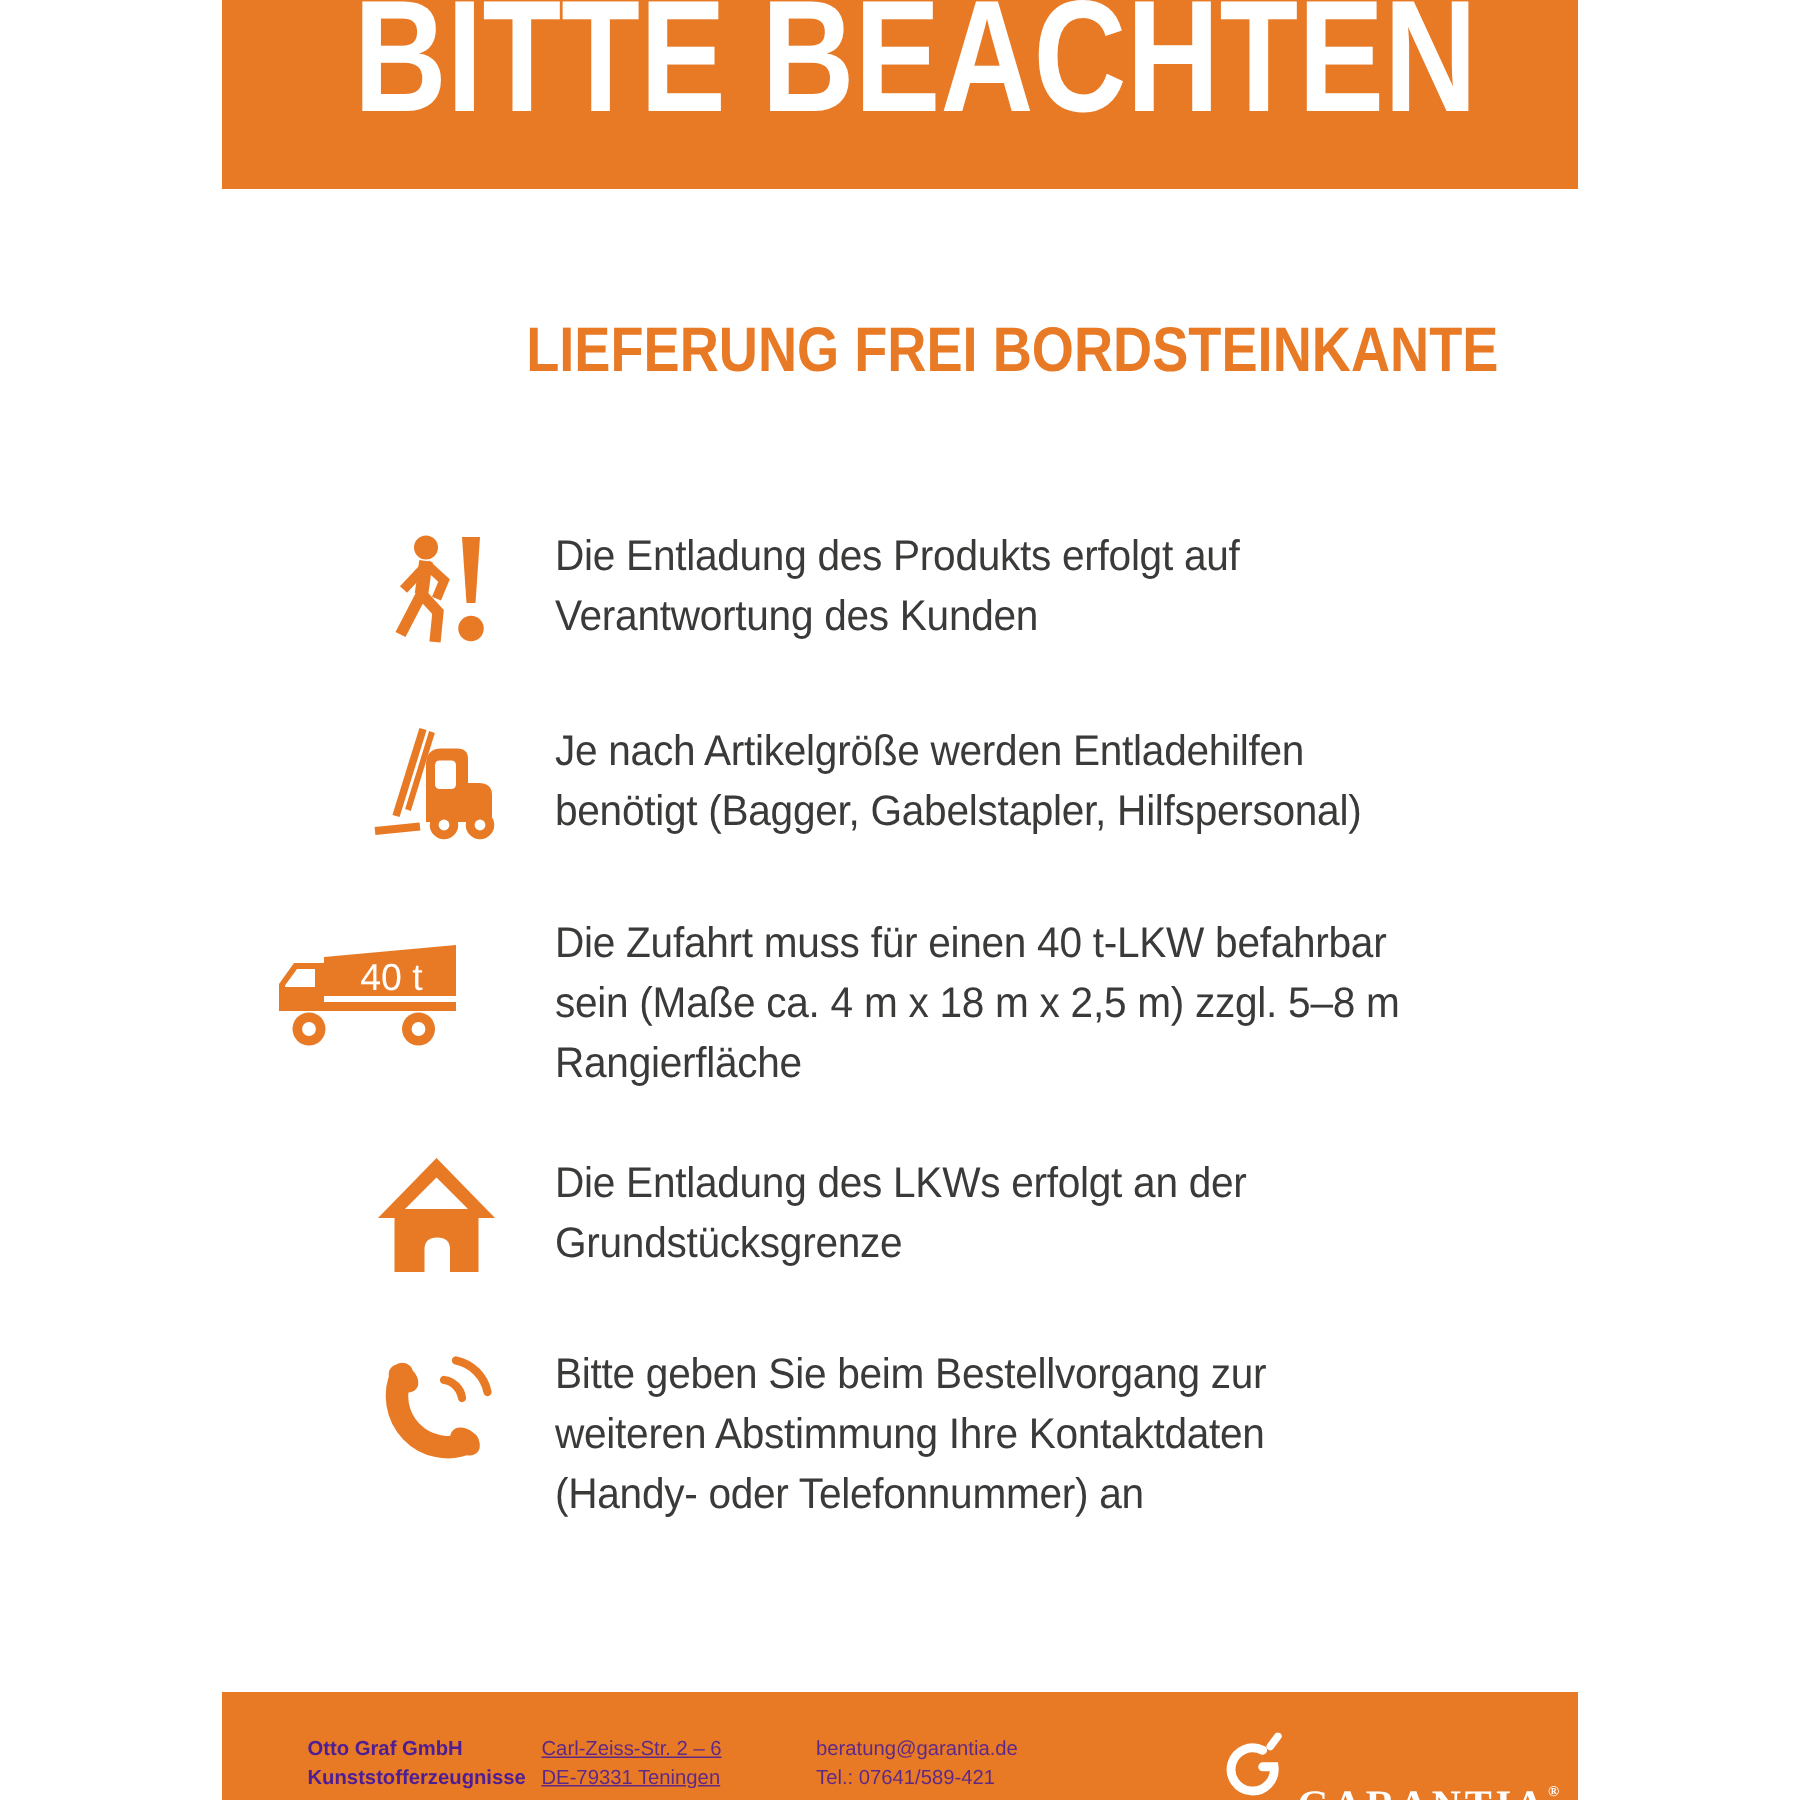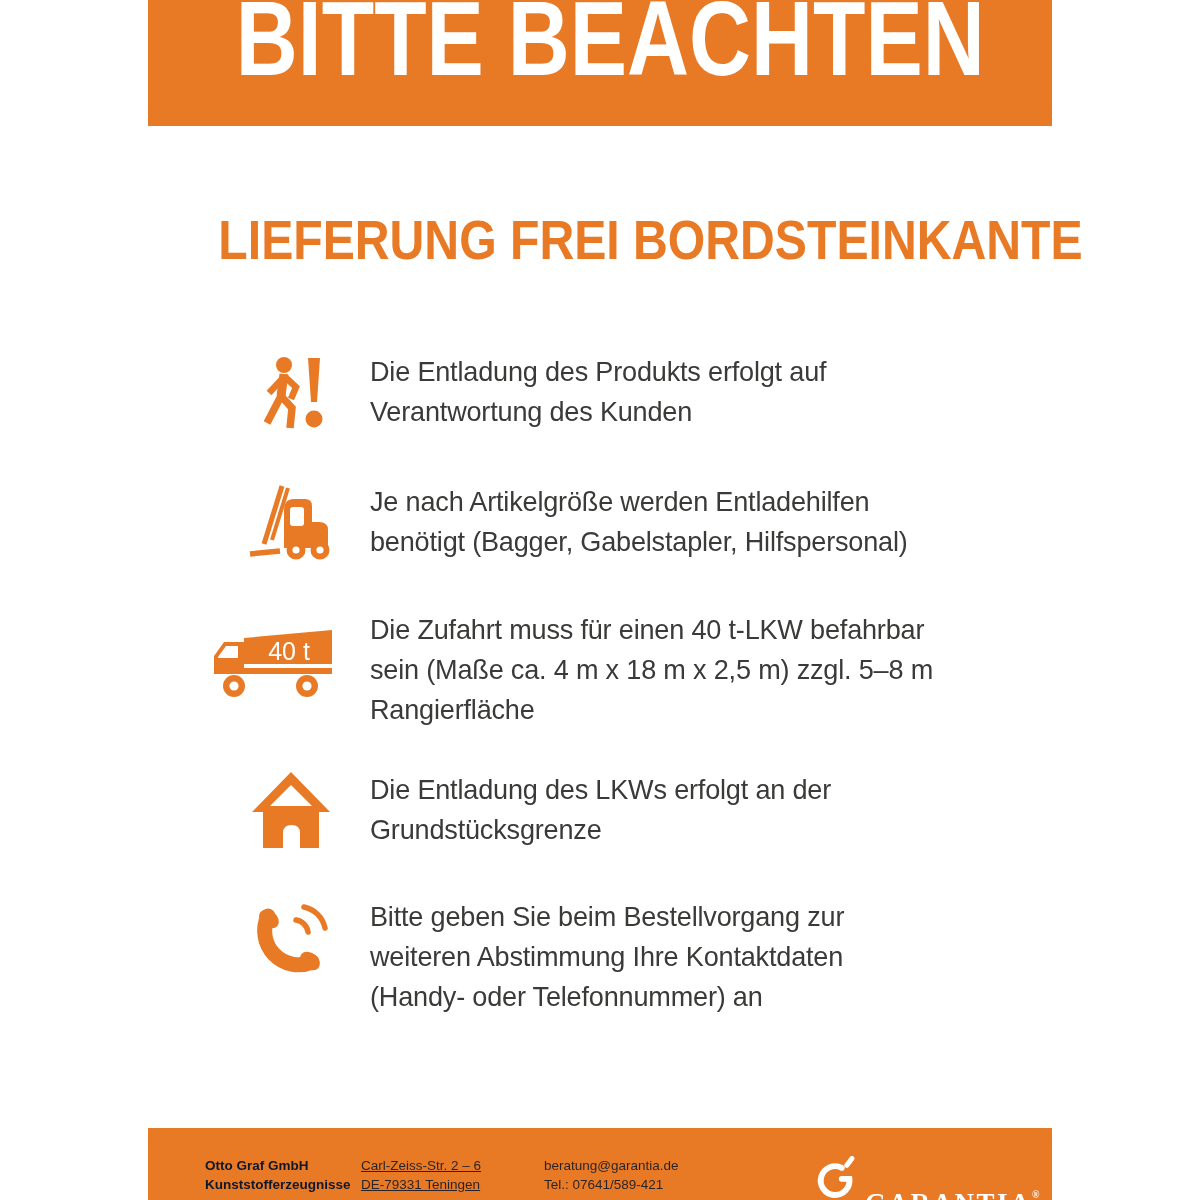--- a/index.html
+++ b/index.html
@@ -6,30 +6,30 @@
   .page{position:relative;width:1200px;height:1200px;background:#ffffff;overflow:hidden;
         font-family:"Liberation Sans",sans-serif;}
   
   .header-bar{position:absolute;left:148px;top:0;width:904px;height:126px;
               background:var(--accent);overflow:hidden;}
   .header-title{position:absolute;left:0;right:0;top:-15px;margin:0;text-align:center;
                 font-size:106px;line-height:1;font-weight:bold;color:#ffffff;white-space:nowrap;}
   .header-title span{display:inline-block;transform:scaleX(.81);}
   
   .sub-title{position:absolute;left:148px;top:212px;width:904px;margin:0;text-align:right;
-             font-size:56px;line-height:1;font-weight:bold;color:var(--accent);white-space:nowrap;}
+             font-size:42px;line-height:1;font-weight:bold;color:var(--accent);white-space:nowrap;}
   .sub-title span{display:inline-block;transform:scaleX(.86);}
   
   .row-text{position:absolute;left:370px;font-size:28.5px;line-height:40px;color:#3a3a39;
             letter-spacing:-.2px;transform:scaleX(.95);transform-origin:0 0;white-space:nowrap;}
   .icon-box{position:absolute;}
   .icon-box svg{display:block;}
   
   .footer-bar{position:absolute;left:148px;top:1128px;width:904px;height:72px;background:var(--accent);}
-  .f-col{position:absolute;top:28px;font-size:13.5px;line-height:19px;color:#0f172a;white-space:nowrap;}
+  .f-col{position:absolute;top:28px;font-size:13.5px;line-height:19px;color:#4c1d95;white-space:nowrap;}
   .f-col.light{opacity:.88;}
   .f-bold{font-weight:bold;}
   .brand{position:absolute;top:14px;right:10px;text-align:right;color:#ffffff;}
   .brand-row{display:flex;align-items:center;justify-content:flex-end;gap:9px;}
   .brand-name{font-family:"Liberation Serif",serif;font-weight:bold;font-size:27px;
               letter-spacing:2.5px;line-height:1;margin-top:48px;}
   .brand-reg{font-size:10px;vertical-align:top;line-height:1;}
   .brand-site{font-weight:bold;font-size:19px;line-height:1;margin-top:4px;letter-spacing:.2px;}
 </style>
 </head>
@@ -75,21 +75,21 @@
       <circle cx="48" cy="68" r="3.6" fill="#ffffff"></circle>
       <circle cx="72" cy="68" r="9.5" fill="#e87a26"></circle>
       <circle cx="72" cy="68" r="3.6" fill="#ffffff"></circle>
     </svg>
   </div>
   <div class="row-text" style="top:481px;">
     <div>Je nach Artikelgröße werden Entladehilfen</div>
     <div>benötigt (Bagger, Gabelstapler, Hilfspersonal)</div>
   </div>
 
-  <div class="icon-box" style="left:210px;top:626px;">
+  <div class="icon-box" style="left:182px;top:626px;">
     <svg width="126" height="74" viewBox="0 0 126 74">
       <polygon points="34,12 122,4 122,48 34,48" fill="#e87a26"></polygon>
       <path d="M4,48 L4,30 L14,16 L34,16 L34,48 Z" fill="#e87a26"></path>
       <polygon points="8,31 16,20 28,20 28,32 8,32" fill="#ffffff"></polygon>
       <rect x="34" y="38" width="88" height="4" fill="#ffffff"></rect>
       <circle cx="24" cy="60" r="11" fill="#e87a26"></circle>
       <circle cx="24" cy="60" r="4.6" fill="#ffffff"></circle>
       <circle cx="97" cy="60" r="11" fill="#e87a26"></circle>
       <circle cx="97" cy="60" r="4.6" fill="#ffffff"></circle>
       <text x="79" y="34" text-anchor="middle" fill="#ffffff" font-family="Liberation Sans, sans-serif" font-size="25">40 t</text>

